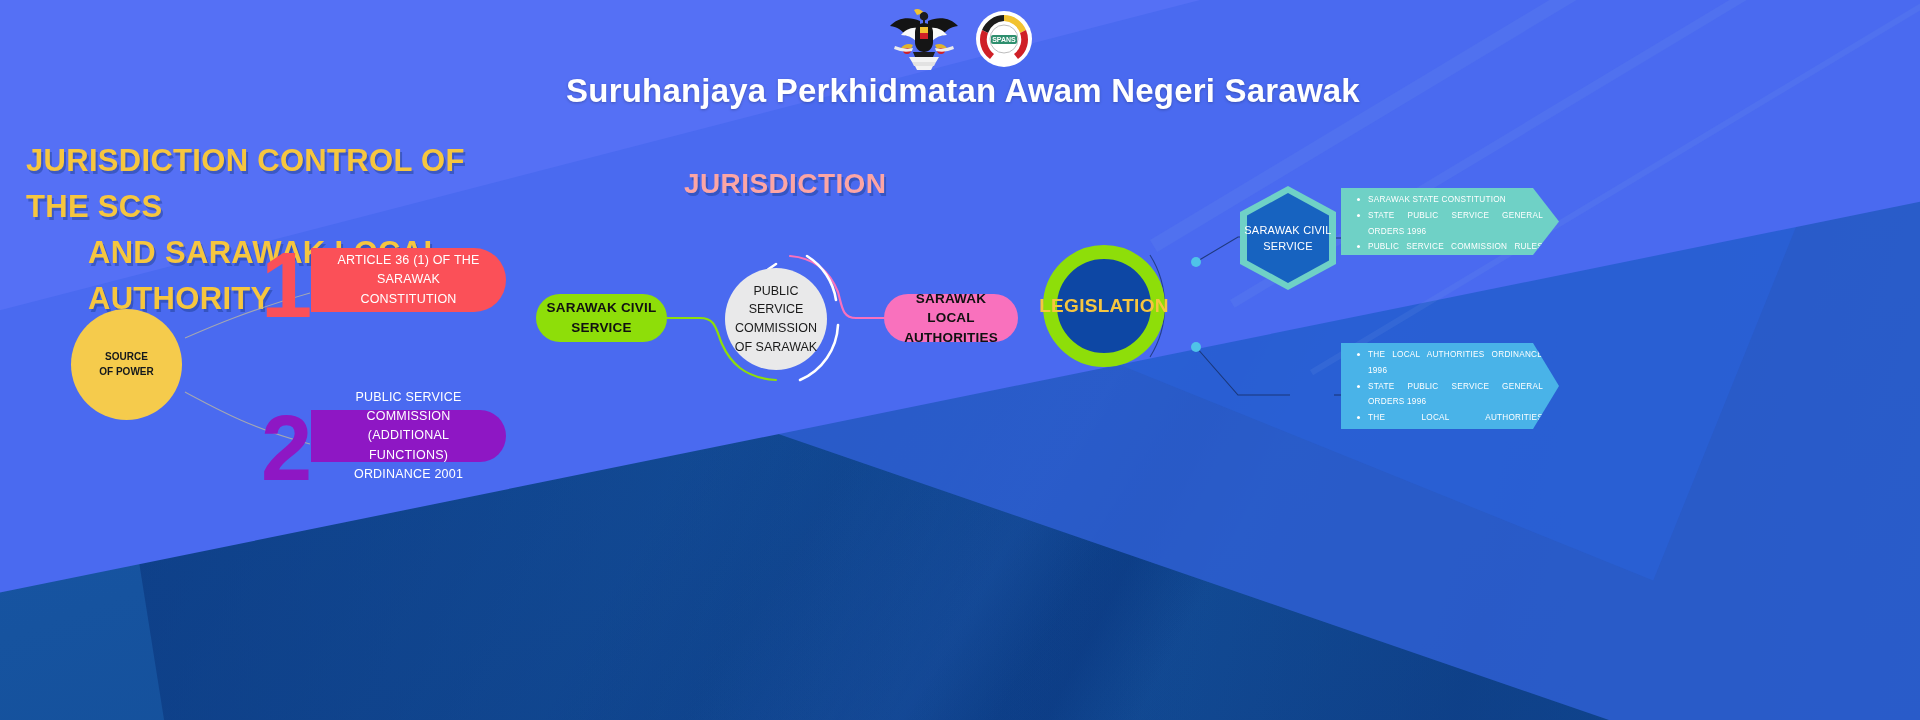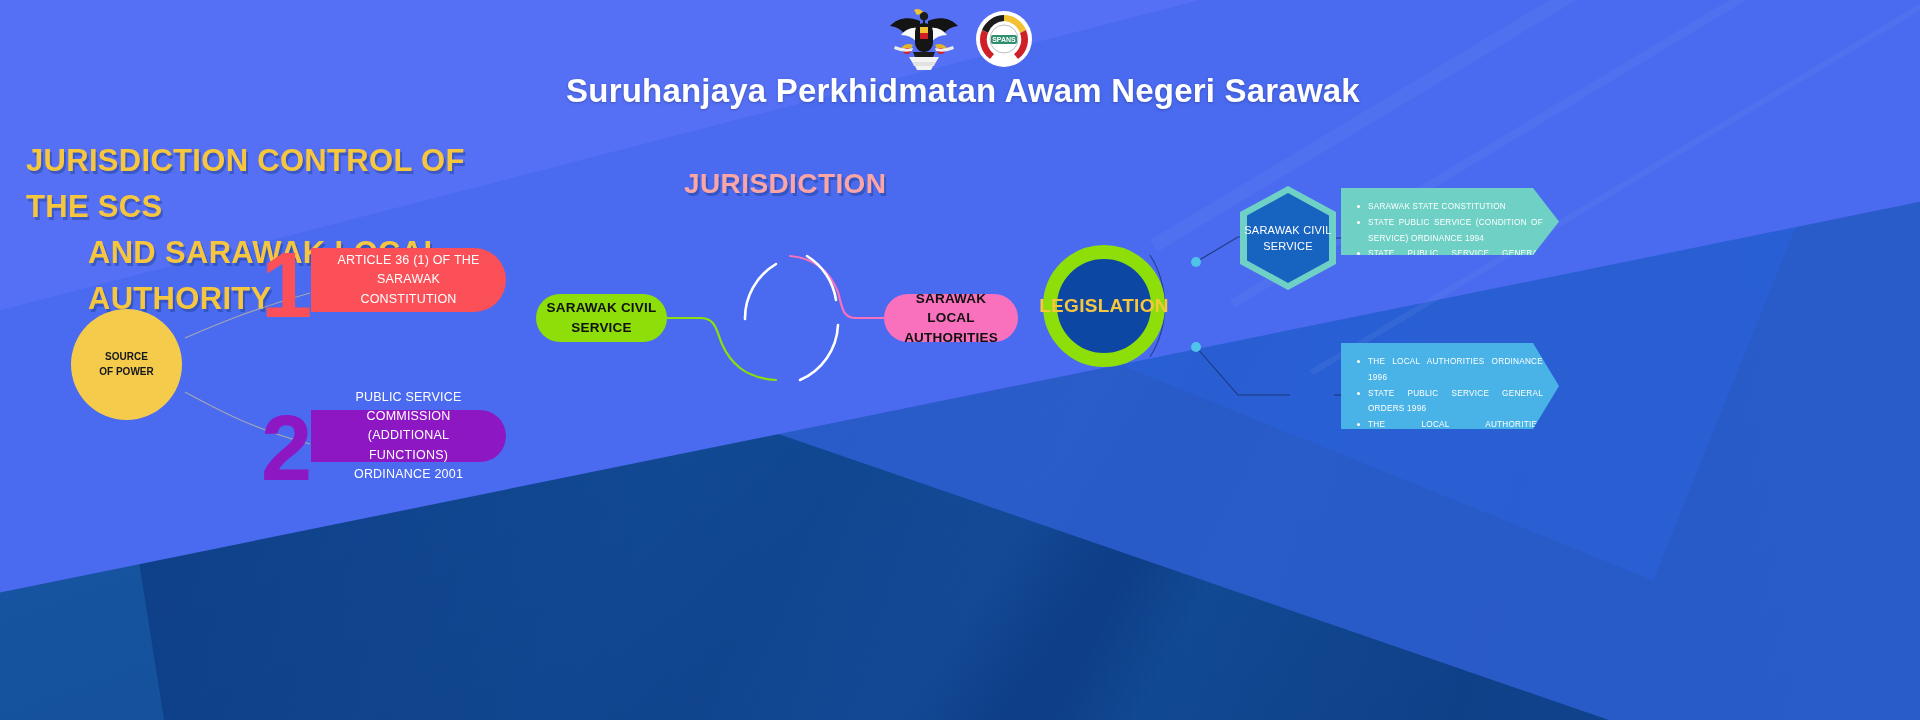--- a/index.html
+++ b/index.html
@@ -211,21 +211,21 @@
   }
   #hex-scs { left: 1240px; top: 186px; }
   #hex-scs .hex-outer { background: #6fd1c6; }
   #hex-las { left: 1240px; top: 342px; }
   #hex-las .hex-outer { background: #49b3e8; }
 
   
   .law-box {
     position: absolute;
     clip-path: polygon(0 0, calc(100% - 26px) 0, 100% 50%, calc(100% - 26px) 100%, 0 100%);
-    padding: 11px 16px 11px 14px;
+    padding: 4px 16px 11px 14px;
   }
   .law-box ul { list-style: none; }
   .law-box li {
     position: relative;
     color: #ffffff;
     font-size: 8.2px;
     line-height: 1.92;
     letter-spacing: .25px;
     padding-left: 13px;
     text-align: justify;
@@ -335,36 +335,38 @@
   <div class="pill-row" id="pill2">
     <span class="pill-num">2</span>
     <div class="pill-body">PUBLIC SERVICE COMMISSION (ADDITIONAL FUNCTIONS) ORDINANCE 2001</div>
   </div>
 
   <div class="jurisdiction-title">JURISDICTION</div>
 
   <div class="jur-pill" id="pill-scs">SARAWAK CIVIL SERVICE</div>
   <div class="jur-pill" id="pill-sla">SARAWAK LOCAL AUTHORITIES</div>
 
+  <div class="center-node">
+    <div class="center-disc">PUBLIC SERVICE COMMISSION OF SARAWAK</div>
+  </div>
 
   <div class="legislation">
     <span>LEGISLATION</span>
   </div>
 
   <div class="hex" id="hex-scs">
     <div class="hex-outer"></div>
     <div class="hex-inner"></div>
     <div class="hex-label">SARAWAK CIVIL SERVICE</div>
   </div>
 
 
   <div class="law-box" id="law-scs">
     <ul>
         <li>SARAWAK STATE CONSTITUTION</li>
-        <li>STATE PUBLIC SERVICE (CONDITION OF SERVICE) ORDINANCE 1994</li>
         <li>STATE PUBLIC SERVICE GENERAL ORDERS 1996</li>
         <li>PUBLIC SERVICE COMMISSION RULES 1996</li>
       </ul>
   </div>
 
   <div class="law-box" id="law-las">
     <ul>
         <li>THE LOCAL AUTHORITIES ORDINANCE 1996</li>
         <li>STATE PUBLIC SERVICE GENERAL ORDERS 1996</li>
         <li>THE LOCAL AUTHORITIES (MODIFICATIONS OF THE STATE PUBLIC SERVICE GENERAL ORDERS,1996) DIRECTION, 1998</li>

